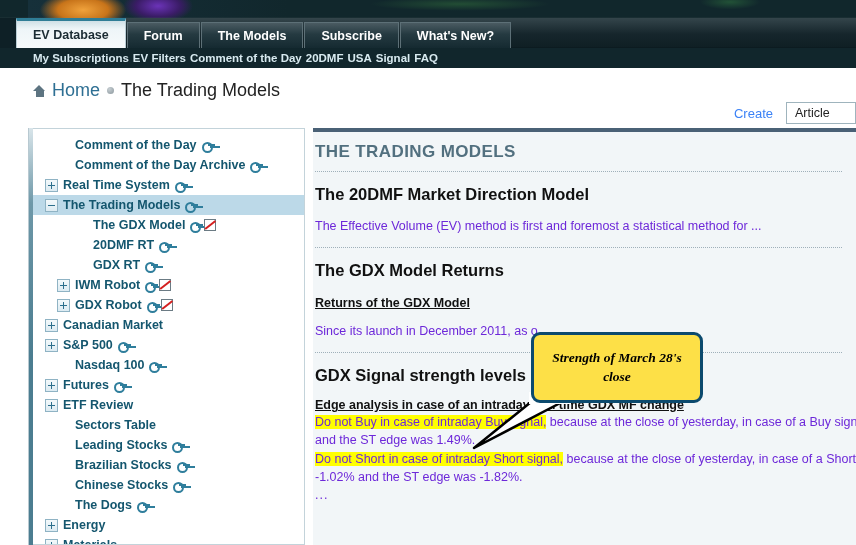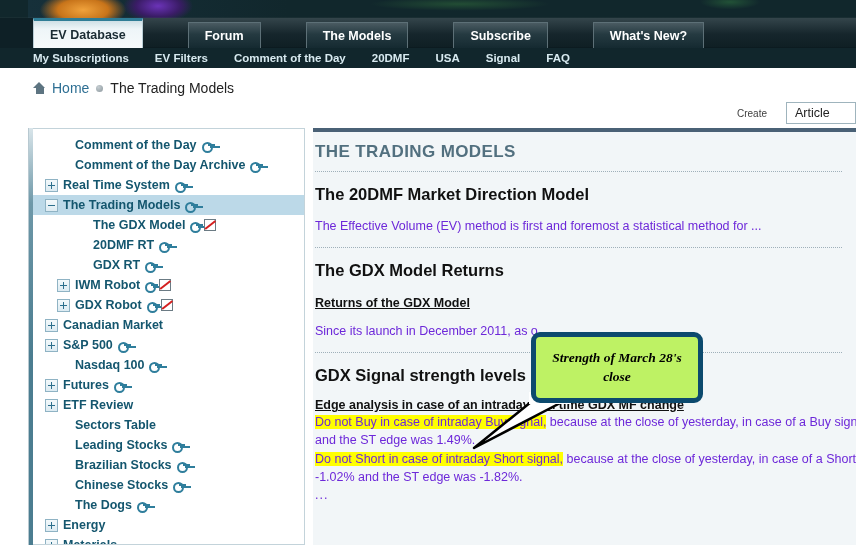--- a/index.html
+++ b/index.html
@@ -40,21 +40,21 @@
   
   .tabbar {
     position: absolute; top: 18px; left: 0; width: 856px; height: 30px;
     background: linear-gradient(180deg, #34454b 0%, #16262c 55%, #0f1f24 100%);
     border-bottom: 1px solid #0c1b20;
   }
   .tabbar-left {
     position: absolute; top: 0; left: 0; width: 33px; height: 30px;
     background: #0e2026;
   }
-  .tabs { position: absolute; left: 33px; top: 0; display: flex; align-items: flex-start; height: 30px; gap: 44px; }
+  .tabs { position: absolute; left: 16px; top: 0; display: flex; align-items: flex-start; height: 30px; }
   .tab {
     height: 26px; margin-top: 4px;
     padding: 0 16px;
     display: flex; align-items: center; justify-content: center;
     font-size: 12.5px; font-weight: bold;
     color: #ffffff;
     background: linear-gradient(180deg, #4a5b62 0%, #253a41 45%, #152a31 100%);
     border: 1px solid #5d7077;
     border-bottom: none;
     white-space: nowrap;
@@ -69,32 +69,32 @@
     border-top: 3px solid #2f7d96;
     border-bottom: none;
   }
 
   
   .subnav {
     position: absolute; top: 48px; left: 0; width: 856px; height: 20px;
     background: #11262c;
     display: flex; align-items: center;
     padding-left: 33px;
-    gap: 26px;
+    gap: 4px;
   }
   .subnav a {
     font-size: 11.5px; font-weight: bold; color: #d8eaf0;
     text-decoration: none; white-space: nowrap; cursor: pointer;
   }
 
   
   .breadcrumb {
     position: absolute; top: 80px; left: 33px;
     display: flex; align-items: center; gap: 6px;
-    font-size: 14px; color: #333333;
+    font-size: 18px; color: #333333;
   }
   .home-icon { width: 13px; height: 12px; position: relative; display:inline-block; }
   .home-icon::before {
     content: ""; position: absolute; left: 0; top: 0;
     border-left: 6.5px solid transparent; border-right: 6.5px solid transparent;
     border-bottom: 6px solid #5d7481;
   }
   .home-icon::after {
     content: ""; position: absolute; left: 2.5px; top: 5.5px;
     width: 8px; height: 6.5px; background: #5d7481;
@@ -108,21 +108,21 @@
     width: 7px; height: 7px; border-radius: 50%;
     background: radial-gradient(circle at 35% 30%, #c6ced2, #8b979d);
   }
   .crumb-current { color: #222222; }
 
   
   .create-row {
     position: absolute; top: 100px; right: 0; width: 240px; height: 26px;
     display: flex; align-items: center; justify-content: flex-end;
   }
-  .create-label { font-size: 10px; color: #404040; margin-right: 19px; }
+  .create-label { font-size: 13px; color: #3b82f6; margin-right: 13px; }
   .create-select {
     height: 22px; min-width: 70px;
     border: 1px solid #9fb4bd;
     background: #ffffff;
     font-size: 12.5px; color: #222;
     display: flex; align-items: center;
     padding: 4px 8px;
     cursor: pointer;
   }
 
@@ -231,22 +231,22 @@
   .edge-p { font-size: 12.5px; color: #222; line-height: 1.32; margin: 0; white-space: nowrap; }
   .ellipsis { font-size: 12.5px; color: #333; letter-spacing: 1px; }
 
   
   .callout {
     position: absolute; left: 531px; top: 332px; width: 172px; height: 71px;
     z-index: 30;
   }
   .callout-box {
     position: absolute; inset: 0;
-    background: #bef264;
-    border: 5px solid #0c4a6e;
+    background: #fde047;
+    border: 3px solid #0c4a6e;
     border-radius: 9px;
     display: flex; align-items: center; justify-content: center;
     text-align: center;
     padding: 4px 12px;
     font-family: "Liberation Serif", serif;
     font-style: italic; font-weight: bold;
     font-size: 13.5px; color: #000;
     line-height: 1.35;
   }
   .callout-tail { position: absolute; left: -60px; top: 60px; width: 150px; height: 60px; }

